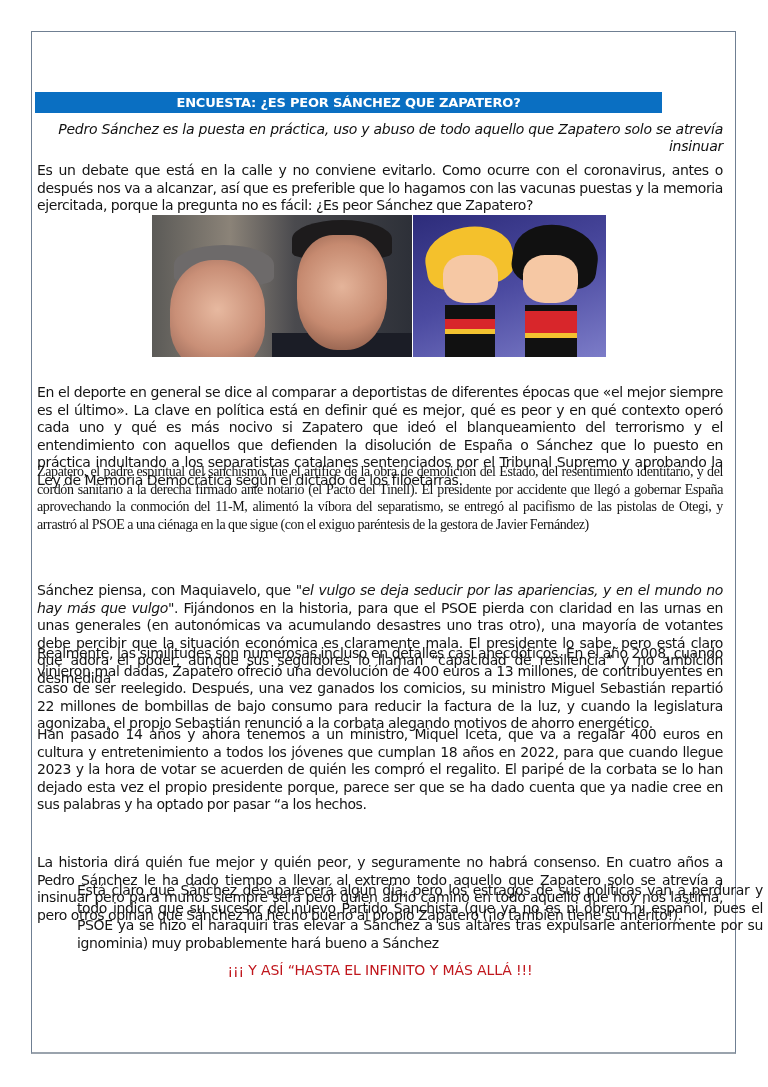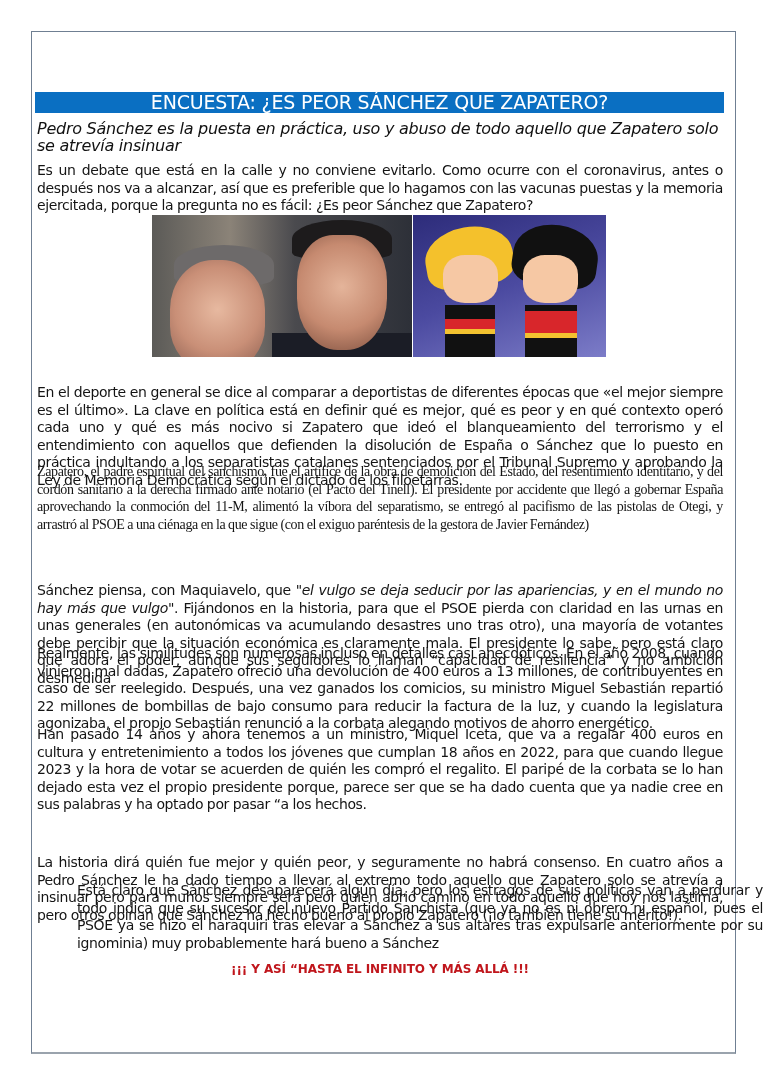--- a/index.html
+++ b/index.html
@@ -3,29 +3,29 @@
   <meta charset="utf-8">
   <style>
     html, body { margin: 0; padding: 0; background: #ffffff; }
     body { width: 768px; height: 1087px; position: relative; overflow: hidden; }
     .page-frame {
       position: absolute; left: 31px; top: 31px; width: 705px; height: 1023px;
       border: 1px solid #6f7f92; border-bottom: 2px solid #9aa3ad; box-sizing: border-box;
       background: #fff;
     }
     .banner {
-      position: absolute; left: 35px; top: 92px; width: 689px; height: 21px;
+      position: absolute; left: 35px; top: 92px; width: 627px; height: 21px;
       background: #0a6fc2; color: #ffffff;
-      font-family: "DejaVu Sans", sans-serif; font-weight: normal; font-size: 19px;
+      font-family: "DejaVu Sans", sans-serif; font-weight: bold; font-size: 13px;
       line-height: 21px; text-align: center; letter-spacing: -0.2px;
     }
     .subtitle {
       position: absolute; left: 37px; top: 121px; width: 686px;
-      font-family: "DejaVu Sans", sans-serif; font-style: italic; font-size: 16px;
-      line-height: 16.5px; text-align: left; color: #111; letter-spacing: -0.25px;
+      font-family: "DejaVu Sans", sans-serif; font-style: italic; font-size: 14px;
+      line-height: 16.5px; text-align: right; color: #111; letter-spacing: -0.25px;
     }
     .body-text {
       position: absolute; left: 37px; width: 686px;
       font-family: "DejaVu Sans", sans-serif; font-size: 14px; line-height: 17.6px;
       color: #141414; text-align: justify; letter-spacing: -0.38px; word-spacing: -0.3px;
     }
     .body-text p { margin: 0; }
     .body-text em { font-style: italic; }
     .p1 { top: 162px; }
     .p2 { top: 384px; }
@@ -78,21 +78,21 @@
     .cartoon .cface1 { position: absolute; left: 30px; top: 40px; width: 55px; height: 48px; border-radius: 40%; background: #f6c8a4; }
     .cartoon .cface2 { position: absolute; left: 110px; top: 40px; width: 55px; height: 48px; border-radius: 40%; background: #f6c8a4; }
     .cartoon .body1 { position: absolute; left: 32px; top: 90px; width: 50px; height: 52px; background: #111; }
     .cartoon .stripe1 { position: absolute; left: 32px; top: 104px; width: 50px; height: 10px; background: #d8262b; }
     .cartoon .stripe1b { position: absolute; left: 32px; top: 114px; width: 50px; height: 5px; background: #f2c230; }
     .cartoon .body2 { position: absolute; left: 112px; top: 90px; width: 52px; height: 52px; background: #111; }
     .cartoon .stripe2 { position: absolute; left: 112px; top: 96px; width: 52px; height: 22px; background: #d8262b; }
     .cartoon .stripe2b { position: absolute; left: 112px; top: 118px; width: 52px; height: 5px; background: #f2c230; }
     .closing {
       position: absolute; left: 37px; top: 962px; width: 686px; text-align: center;
-      font-family: "DejaVu Sans", sans-serif; font-weight: bold; font-size: 12px; color: #c0161c;
+      font-family: "DejaVu Sans", sans-serif; font-weight: normal; font-size: 14px; color: #c0161c;
       letter-spacing: -0.1px;
     }
   </style>
 </head>
 <body>
 
 <div class="page-frame"></div>
 
 <div class="banner" style="background: rgb(10, 111, 194);">ENCUESTA: ¿ES PEOR SÁNCHEZ QUE ZAPATERO?</div>
 

